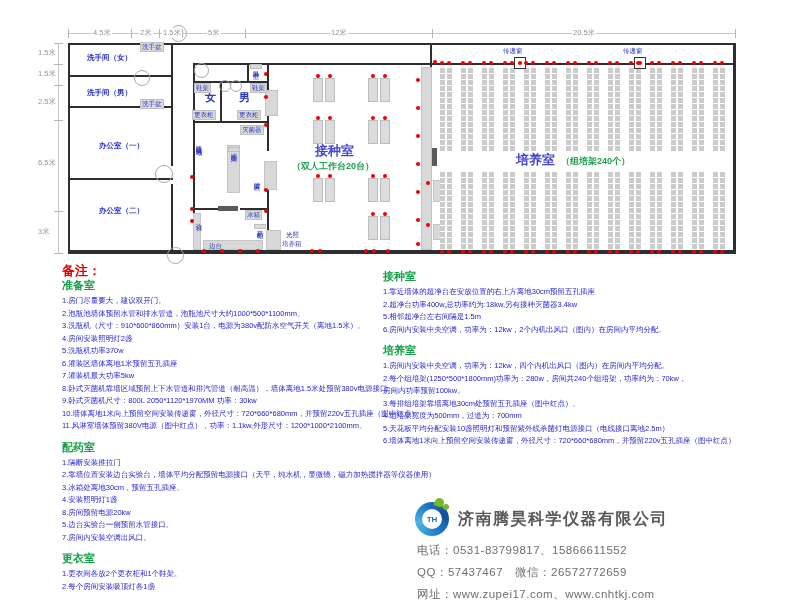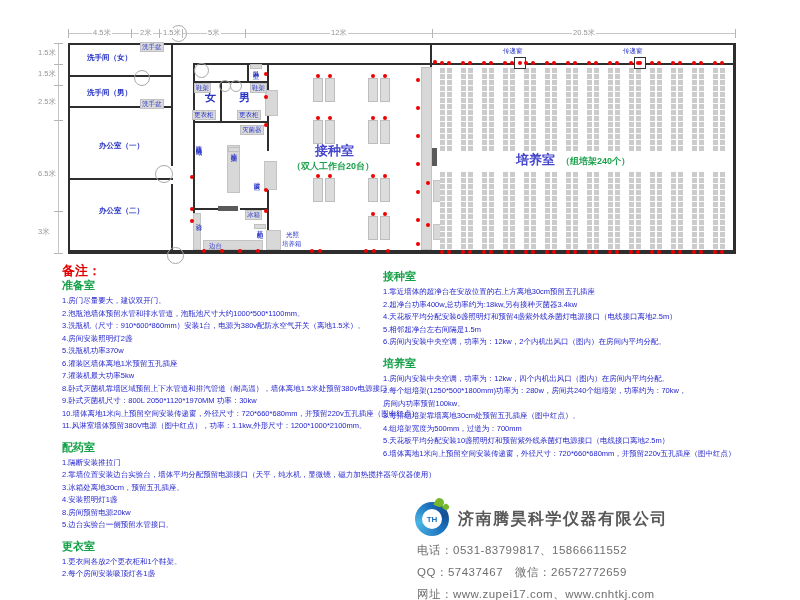--- a/index.html
+++ b/index.html
@@ -219,21 +219,21 @@
       <div class="dimline" style="left: 58px; top: 43px; width: 1px; height: 210px;"></div>
       <div class="tick" style="left: 54px; top: 43px; width: 9px; height: 1px;"></div>
       <div class="tick" style="left: 54px; top: 64px; width: 9px; height: 1px;"></div>
       <div class="tick" style="left: 54px; top: 85px; width: 9px; height: 1px;"></div>
       <div class="tick" style="left: 54px; top: 120px; width: 9px; height: 1px;"></div>
       <div class="tick" style="left: 54px; top: 211px; width: 9px; height: 1px;"></div>
       <div class="tick" style="left: 54px; top: 253px; width: 9px; height: 1px;"></div>
       <div class="dim" style="left: 37px; top: 48px;">1.5米</div>
       <div class="dim" style="left: 37px; top: 69px;">1.5米</div>
       <div class="dim" style="left: 37px; top: 97px;">2.5米</div>
-      <div class="dim" style="left: 37px; top: 169px; text-align: right;">6.5米</div>
+      <div class="dim" style="left: 37px; top: 158px; text-align: right;">6.5米</div>
       <div class="dim" style="left: 37px; top: 227px;">3米</div>
       <div class="rlbl" style="left: 87px; top: 53px;">洗手间（女）</div>
       <div class="rlbl" style="left: 87px; top: 88px;">洗手间（男）</div>
       <div class="rlbl" style="left: 99px; top: 141px;">办公室（一）</div>
       <div class="rlbl" style="left: 99px; top: 206px;">办公室（二）</div>
       <div class="rlbl bigcn" style="left: 205px; top: 90px;">女</div>
       <div class="rlbl bigcn" style="left: 239px; top: 90px;">男</div>
       <div class="biglbl" style="left: 315px; top: 142px;">接种室</div>
       <div class="biglbl" style="left: 516px; top: 151px;">培养室</div>
       <div class="parenlbl" style="left: 292px; top: 160px;">（双人工作台20台）</div>
@@ -301,29 +301,29 @@
         <div class="note-item">9.卧式灭菌机尺寸：800L  2050*1120*1970MM  功率：30kw</div>
         <div class="note-item">10.墙体离地1米向上预留空间安装传递窗，外径尺寸：720*660*680mm，并预留220v五孔插座（图中红点）</div>
         <div class="note-item">11.风淋室墙体预留380V电源（图中红点），功率：1.1kw,外形尺寸：1200*1000*2100mm。</div>
         <div class="note-title">配药室</div>
         <div class="note-item">1.隔断安装推拉门</div>
         <div class="note-item">2.靠墙位置安装边台实验台，墙体平均分配预留电源接口（天平，纯水机，显微镜，磁力加热搅拌器等仪器使用）</div>
         <div class="note-item">3.冰箱处离地30cm，预留五孔插座。</div>
         <div class="note-item">4.安装照明灯1盏</div>
         <div class="note-item">8.房间预留电源20kw</div>
         <div class="note-item">5.边台实验台一侧预留水管接口。</div>
+        <div class="note-item">7.房间内安装空调出风口。</div>
         <div class="note-title">更衣室</div>
         <div class="note-item">1.更衣间各放2个更衣柜和1个鞋架。</div>
         <div class="note-item">2.每个房间安装吸顶灯各1盏</div>
       </div>
       <div class="note-col" style="left: 383px; top: 270px;">
         <div class="note-title">接种室</div>
         <div class="note-item">1.靠近墙体的超净台在安放位置的右上方离地30cm预留五孔插座</div>
         <div class="note-item">2.超净台功率400w,总功率约为:18kw,另有接种灭菌器3.4kw</div>
-        <div class="note-item">4.天花板平均分配安装6盏照明灯和预留4盏紫外线杀菌灯电源接口（电线接口离地2.5m）</div>
         <div class="note-item">5.相邻超净台左右间隔是1.5m</div>
         <div class="note-item">6.房间内安装中央空调，功率为：12kw，2个内机出风口（图内）在房间内平均分配。</div>
         <div class="note-title">培养室</div>
         <div class="note-item">1.房间内安装中央空调，功率为：12kw，四个内机出风口（图内）在房间内平均分配。</div>
         <div class="note-item">2.每个组培架(1250*500*1800mm)功率为：280w，房间共240个组培架，功率约为：70kw，</div>
         <div class="note-item">房间内功率预留100kw。</div>
         <div class="note-item">3.每排组培架靠墙离地30cm处预留五孔插座（图中红点）。</div>
         <div class="note-item">4.组培架宽度为500mm，过道为：700mm</div>
         <div class="note-item">5.天花板平均分配安装10盏照明灯和预留紫外线杀菌灯电源接口（电线接口离地2.5m）</div>
         <div class="note-item">6.墙体离地1米向上预留空间安装传递窗，外径尺寸：720*660*680mm，并预留220v五孔插座（图中红点）</div>

